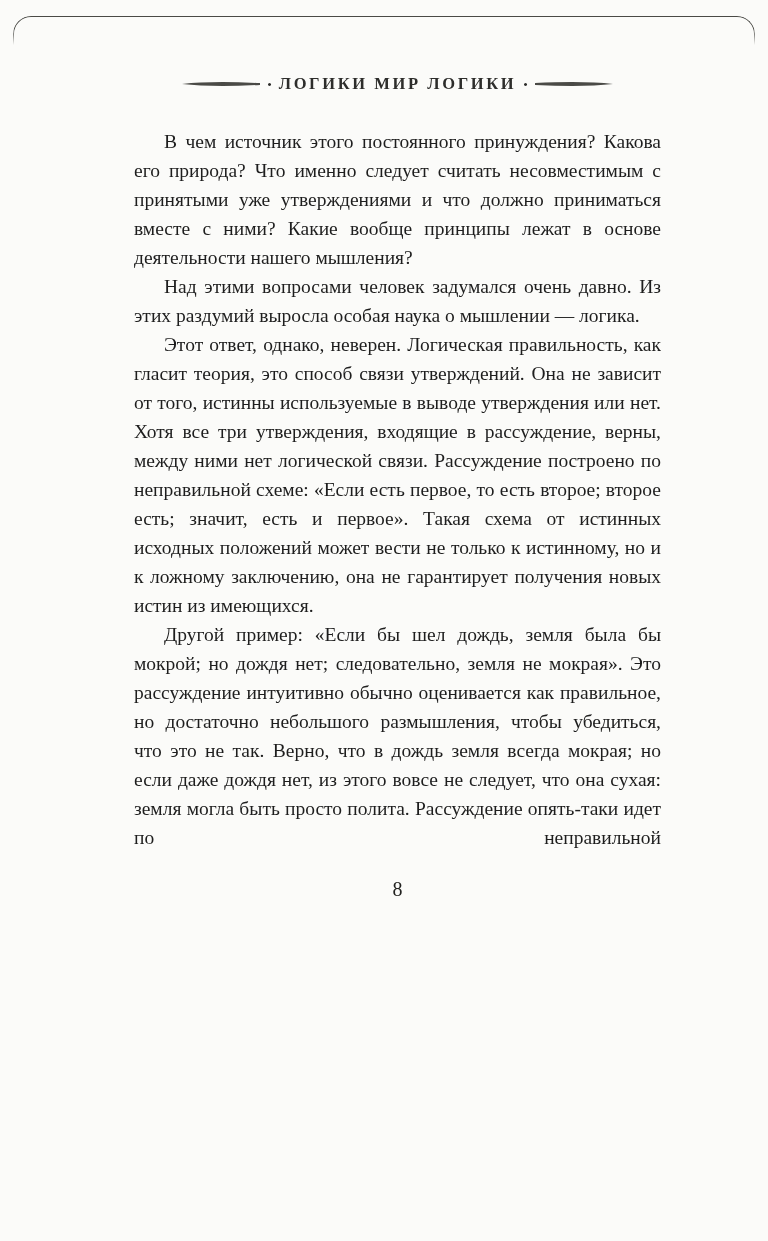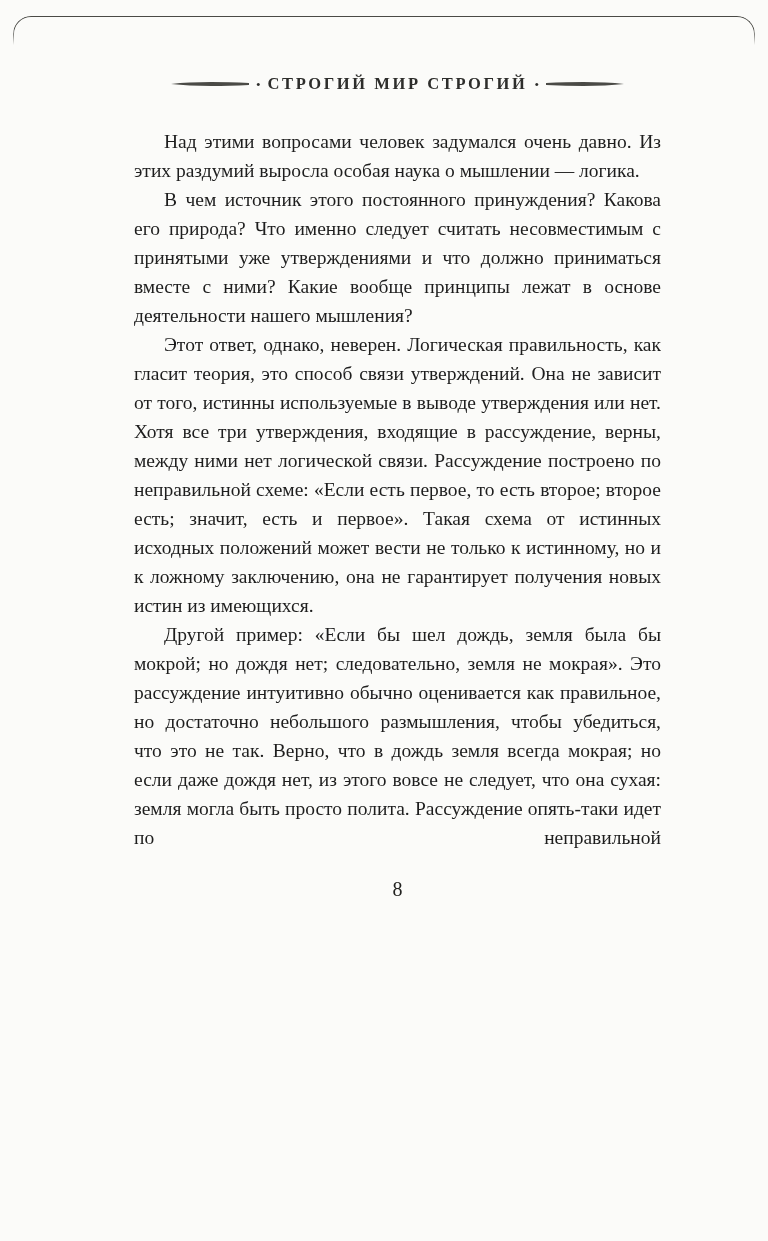--- a/index.html
+++ b/index.html
@@ -95,30 +95,30 @@
 
   <div class="top-frame"></div>
 
   <div class="content-col">
 
     <div class="header">
       <svg class="flourish" width="78" height="10" viewBox="0 0 78 10">
         <path d="M0 5 Q 30 1.6, 78 4.1 L 78 5.9 Q 30 8.4, 0 5 Z"></path>
       </svg>
       <span class="bullet">•</span>
-      <span class="title">СТРОГИЙ МИР СТРОГИЙ</span>
+      <span class="title">ЛОГИКИ МИР ЛОГИКИ</span>
       <span class="bullet">•</span>
       <svg class="flourish" width="78" height="10" viewBox="0 0 78 10">
         <path d="M78 5 Q 48 1.6, 0 4.1 L 0 5.9 Q 48 8.4, 78 5 Z"></path>
       </svg>
     </div>
 
     <div class="text-block">
+      <p lang="ru">В чем источник этого постоянного принуждения? Какова его природа? Что именно следует считать несовместимым с принятыми уже утверждениями и что должно приниматься вместе с ними? Какие вообще принципы лежат в основе деятельности нашего мышления?</p>
       <p lang="ru">Над этими вопросами человек задумался очень давно. Из этих раздумий выросла особая наука о мышлении — логика.</p>
-      <p lang="ru">В чем источник этого постоянного принуждения? Какова его природа? Что именно следует считать несовместимым с принятыми уже утверждениями и что должно приниматься вместе с ними? Какие вообще принципы лежат в основе деятельности нашего мышления?</p>
       <p lang="ru">Этот ответ, однако, неверен. Логическая правильность, как гласит теория, это способ связи утверждений. Она не зависит от того, истинны используемые в выводе утверждения или нет. Хотя все три утверждения, входящие в рассуждение, верны, между ними нет логической связи. Рассуждение построено по неправильной схеме: «Если есть первое, то есть второе; второе есть; значит, есть и первое». Такая схема от истинных исходных положений может вести не только к истинному, но и к ложному заключению, она не гарантирует получения новых истин из имеющихся.</p>
       <p lang="ru" class="cont">Другой пример: «Если бы шел дождь, земля была бы мокрой; но дождя нет; следовательно, земля не мокрая». Это рассуждение интуитивно обычно оценивается как правильное, но достаточно небольшого размышления, чтобы убедиться, что это не так. Верно, что в дождь земля всегда мокрая; но если даже дождя нет, из этого вовсе не следует, что она сухая: земля могла быть просто полита. Рассуждение опять-таки идет по неправильной</p>
     </div>
 
     <div class="page-number">8</div>
 
   </div>
 
 </div>
 

